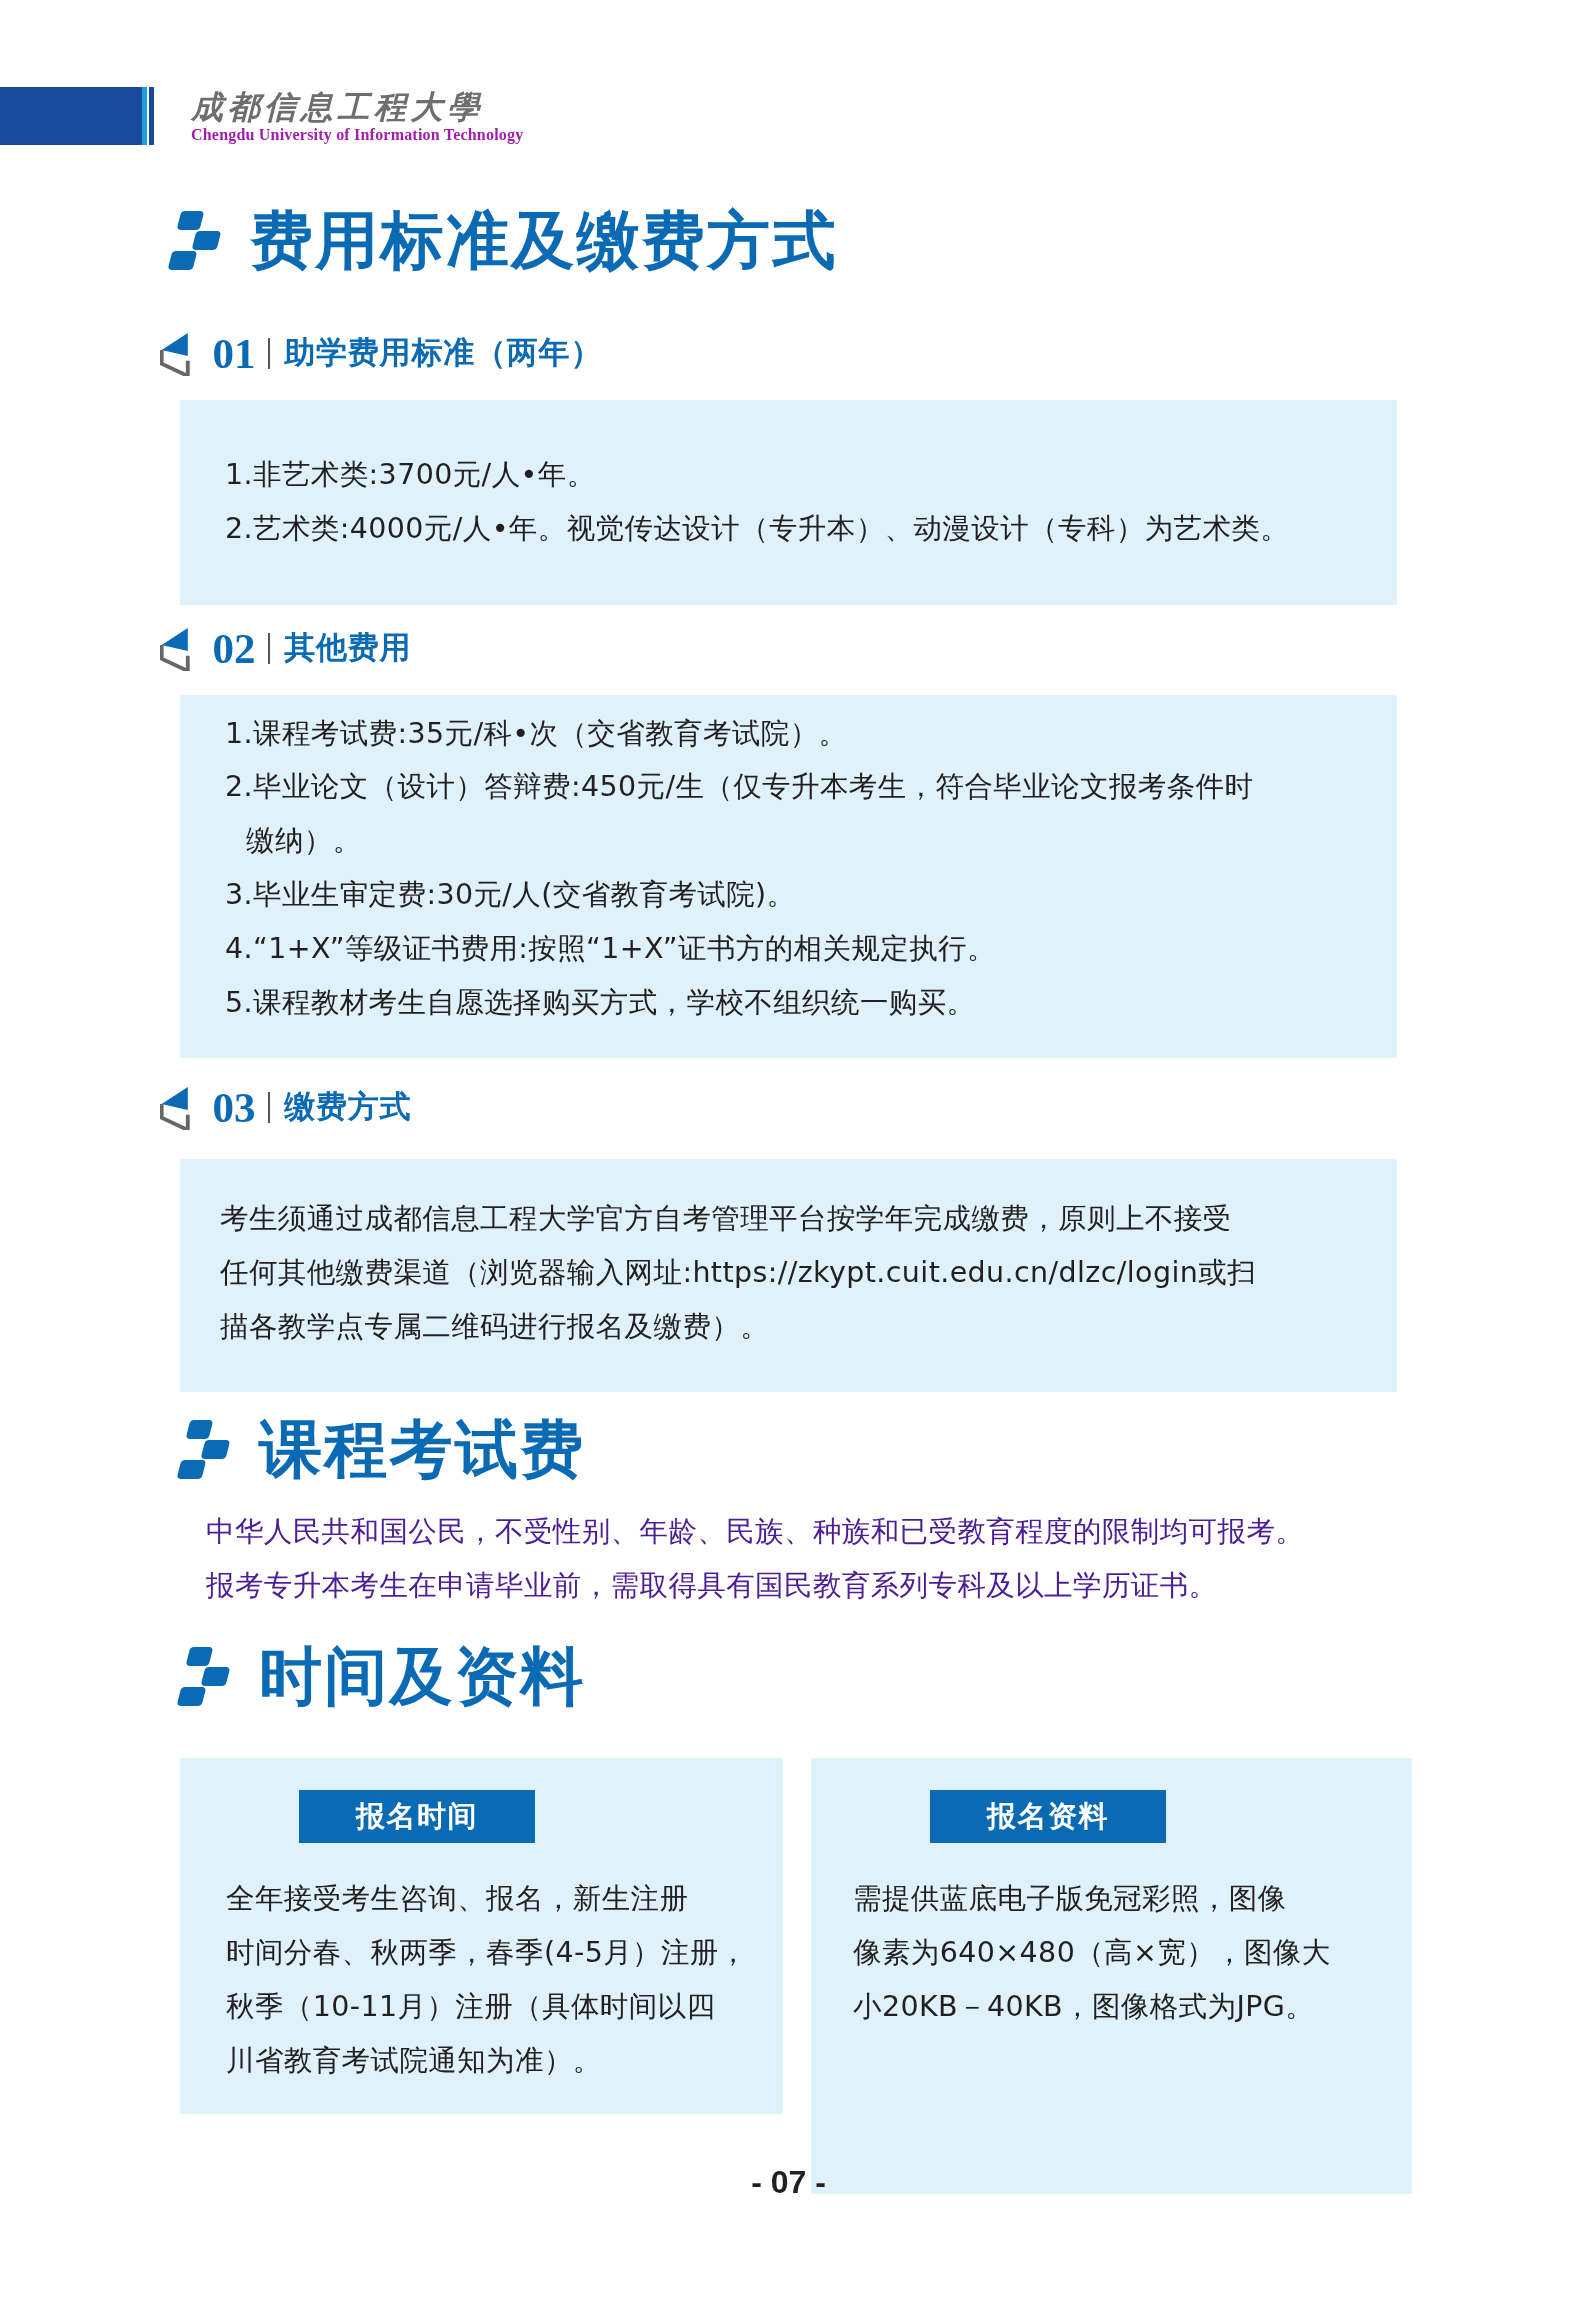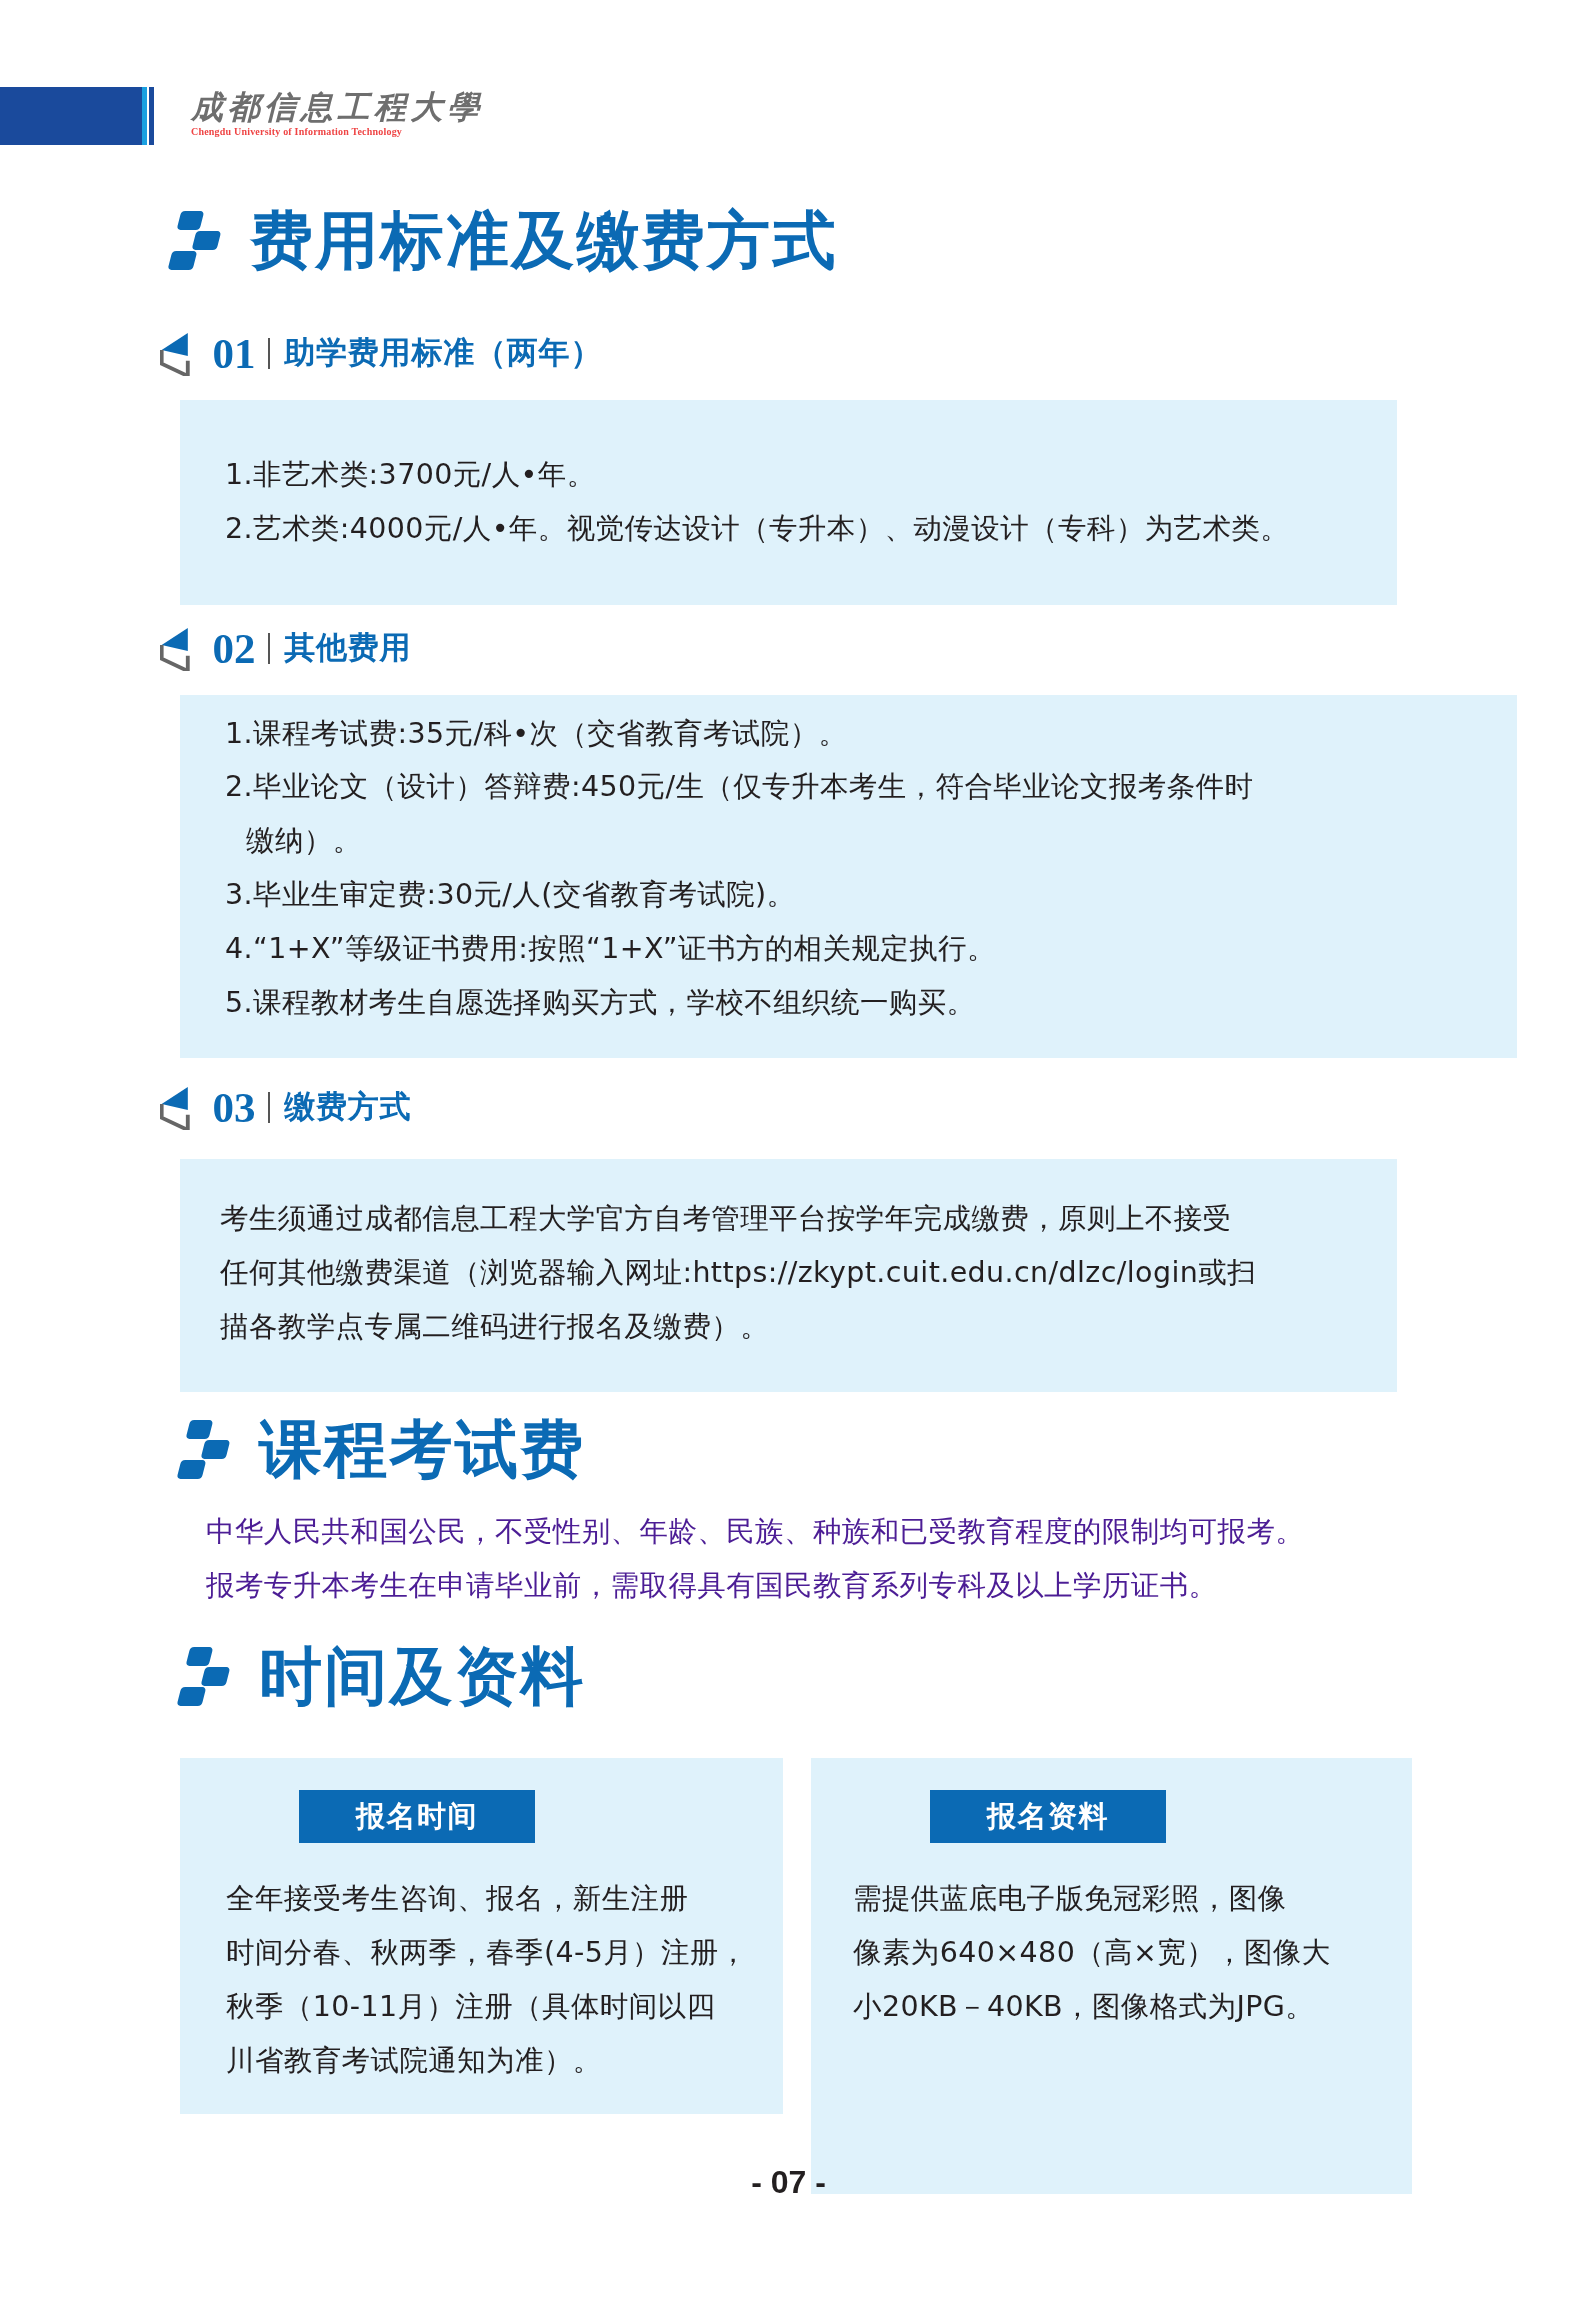--- a/index.html
+++ b/index.html
@@ -4,21 +4,21 @@
 <style>
   * { box-sizing: border-box; margin: 0; padding: 0; }
   html, body { width: 1577px; height: 2319px; background: #ffffff; overflow: hidden; }
   body { position: relative; font-family: "DejaVu Sans", "Liberation Sans", sans-serif; color: #231f20; }
 
   
   .hdr-bar { position: absolute; left: 0; top: 87px; width: 142px; height: 58px; background: #1a4a9c; }
   .hdr-stripe-light { position: absolute; left: 142px; top: 87px; width: 4.6px; height: 58px; background: #1aa0e0; }
   .hdr-stripe-dark { position: absolute; left: 149px; top: 87px; width: 5.4px; height: 58px; background: #1a4a9c; }
   .logo-cn { position: absolute; left: 191px; top: 86px; font-family: "DejaVu Serif", "Liberation Serif", serif; font-size: 32px; color: #6e6e6e; letter-spacing: 4.6px; font-style: italic; font-weight: bold; }
-  .logo-en { position: absolute; left: 191px; top: 126px; font-family: "Liberation Serif", "DejaVu Serif", serif; font-size: 10px; color: #ef4444; font-weight: bold; letter-spacing: 0.2px; }
+  .logo-en { position: absolute; left: 191px; top: 126px; font-family: "Liberation Serif", "DejaVu Serif", serif; font-size: 16px; color: #a21caf; font-weight: bold; letter-spacing: 0.2px; }
 
   
   .sec-title { position: absolute; display: flex; align-items: center; }
   .sec-title .ico { width: 57px; height: 59px; position: relative; margin-right: 28px; }
   .sec-title .ico span { position: absolute; background: #0b6ab4; border-radius: 3.9px; transform: skewX(-14deg); }
   .sec-title .ico .b1 { left: 14px; top: 0; width: 23px; height: 18.5px; }
   .sec-title .ico .b2 { left: 29px; top: 20px; width: 25px; height: 18.5px; }
   .sec-title .ico .b3 { left: 4.6px; top: 40px; width: 25px; height: 18.5px; }
   .sec-title .txt { font-size: 63px; font-weight: bold; color: #0b6ab4; letter-spacing: 2.3px; line-height: 1; }
 
@@ -78,21 +78,21 @@
   <div class="flag">
     <svg width="31" height="43" viewBox="0 0 40 56">
         <polygon points="36,0 36,30 2,22" fill="#0b6ab4"></polygon>
         <polyline points="2,22 2,40 36,56 36,36" fill="none" stroke="#666" stroke-width="5"></polyline>
       </svg>
   </div>
   <div class="num">02</div>
   <div class="sep"></div>
   <div class="label">其他费用</div>
 </div>
-<div class="box" style="left:180px; top:695px; width:1337px; height:363px;">
+<div class="box" style="left:180px; top:695px; width:1217px; height:363px;">
   <p style="left:45px; top:11.6px;">1.课程考试费:35元/科•次（交省教育考试院）。</p>
   <p style="left:45px; top:65px;">2.毕业论文（设计）答辩费:450元/生（仅专升本考生，符合毕业论文报考条件时</p>
   <p style="left:66px; top:119px;">缴纳）。</p>
   <p style="left:45px; top:173px;">3.毕业生审定费:30元/人(交省教育考试院)。</p>
   <p style="left:45px; top:227px;">4.“1+X”等级证书费用:按照“1+X”证书方的相关规定执行。</p>
   <p style="left:45px; top:281px;">5.课程教材考生自愿选择购买方式，学校不组织统一购买。</p>
 </div>
 
 <div class="sub" style="left:160px; top:1084px;">
   <div class="flag">

